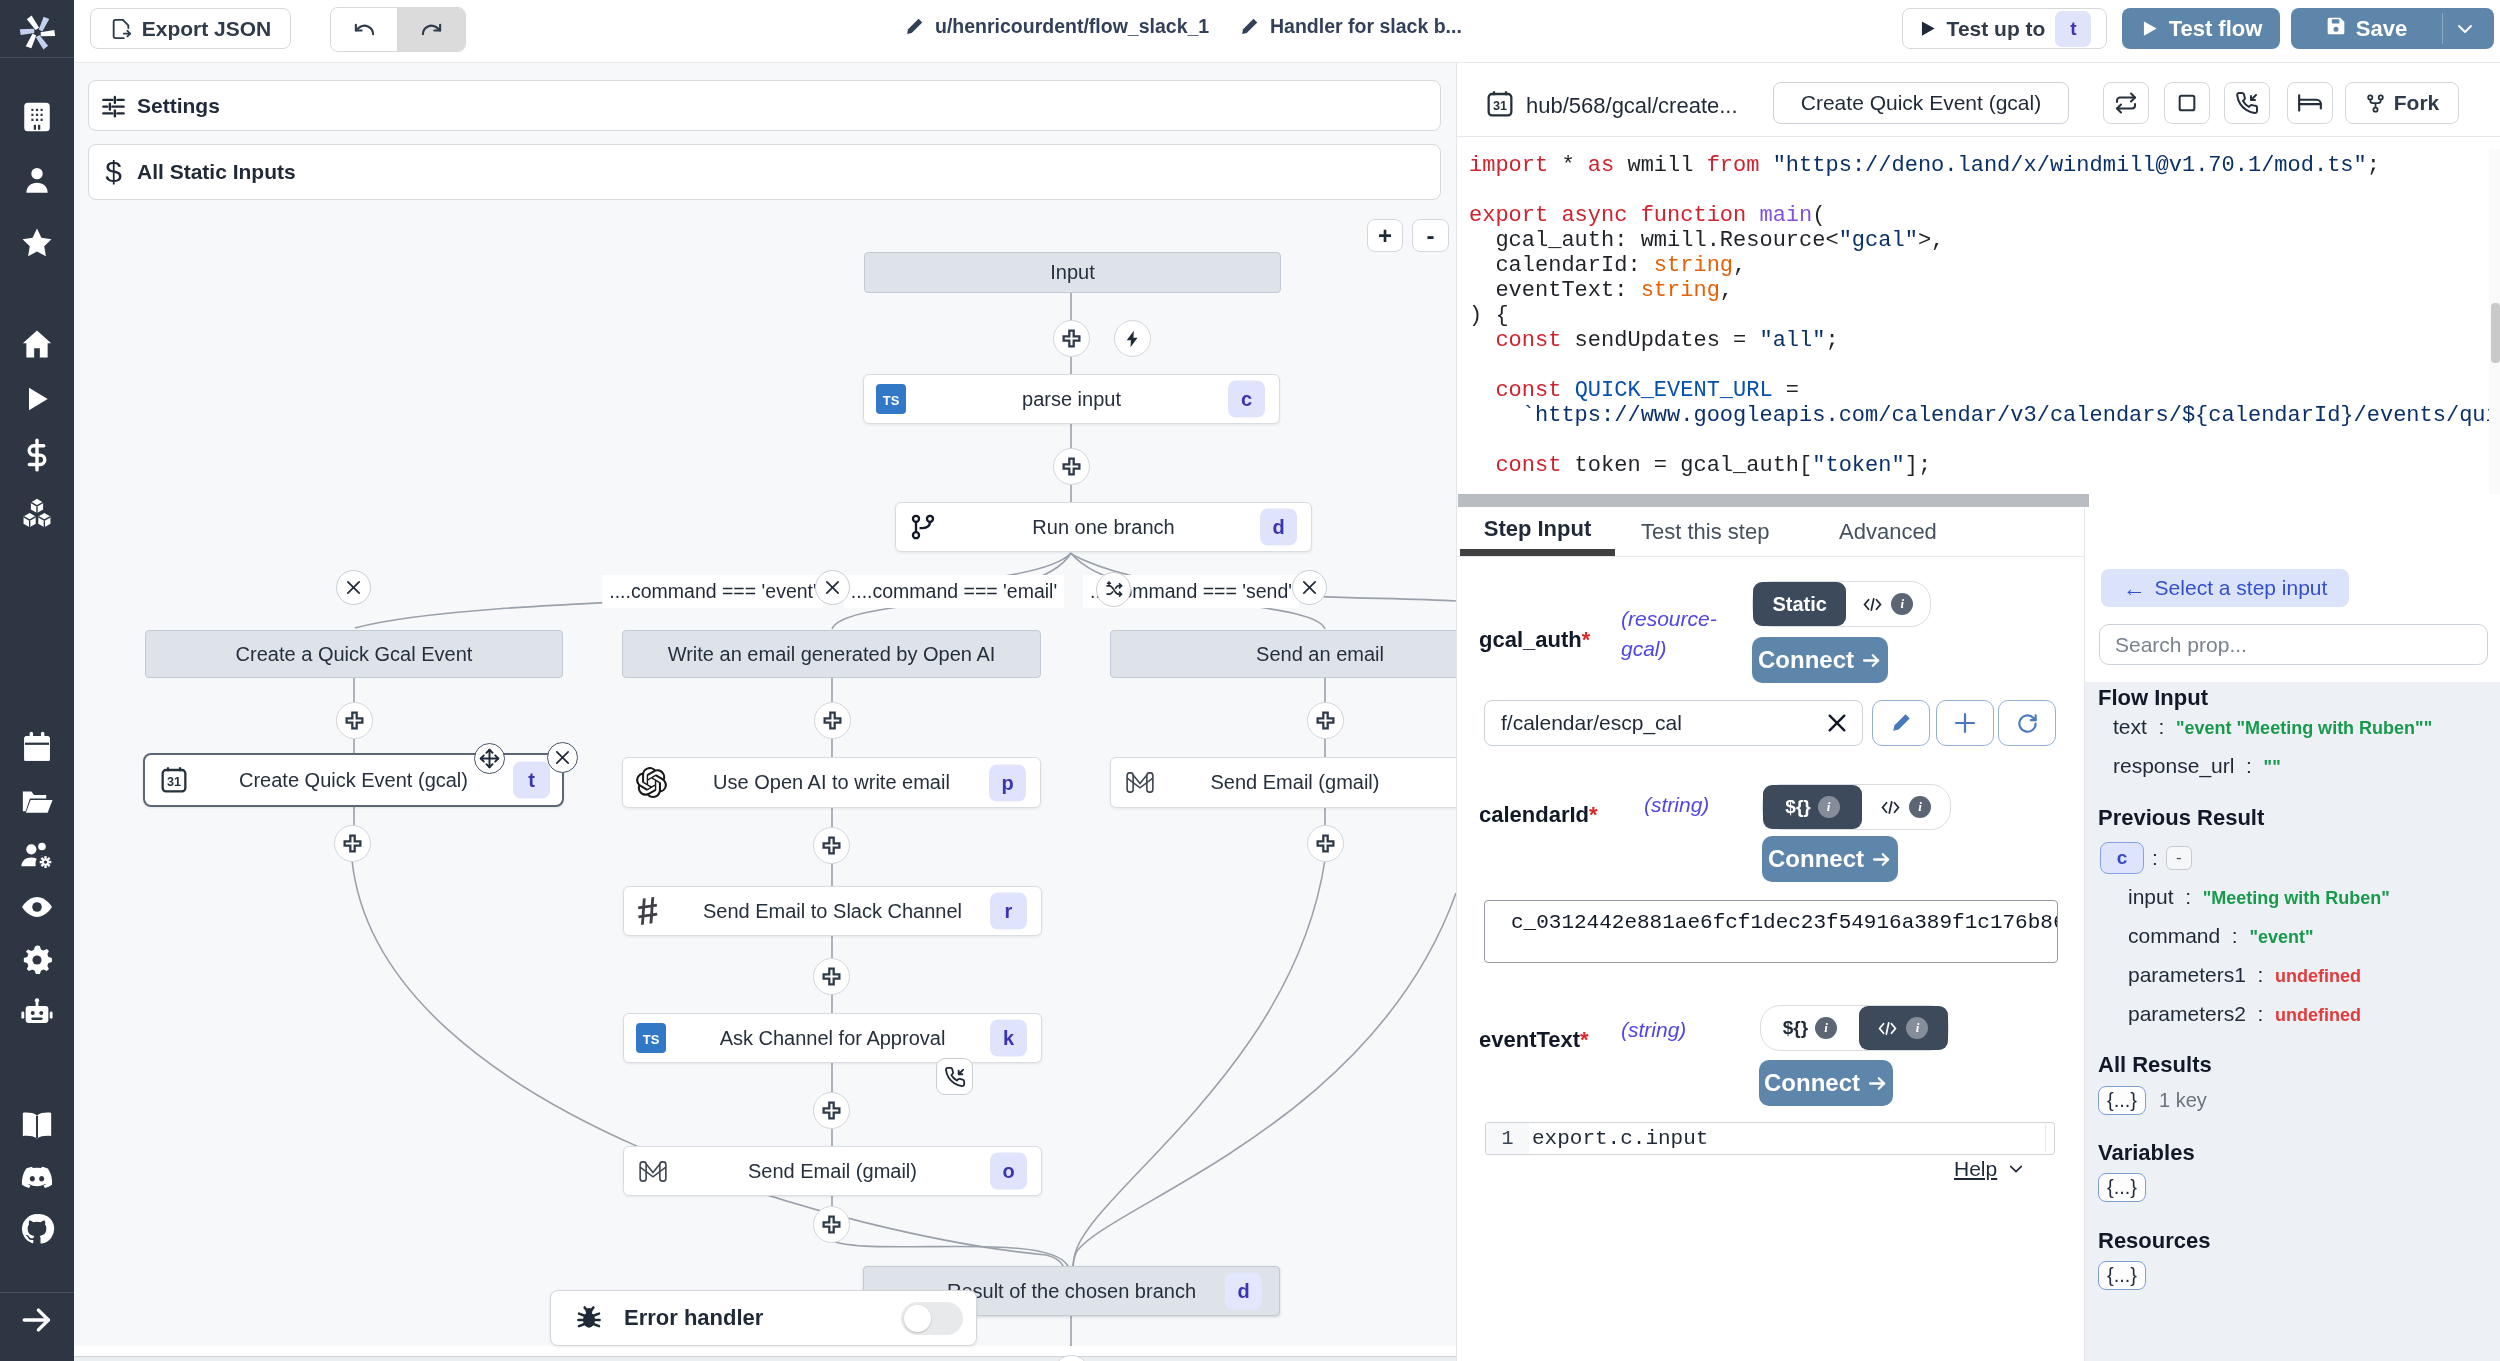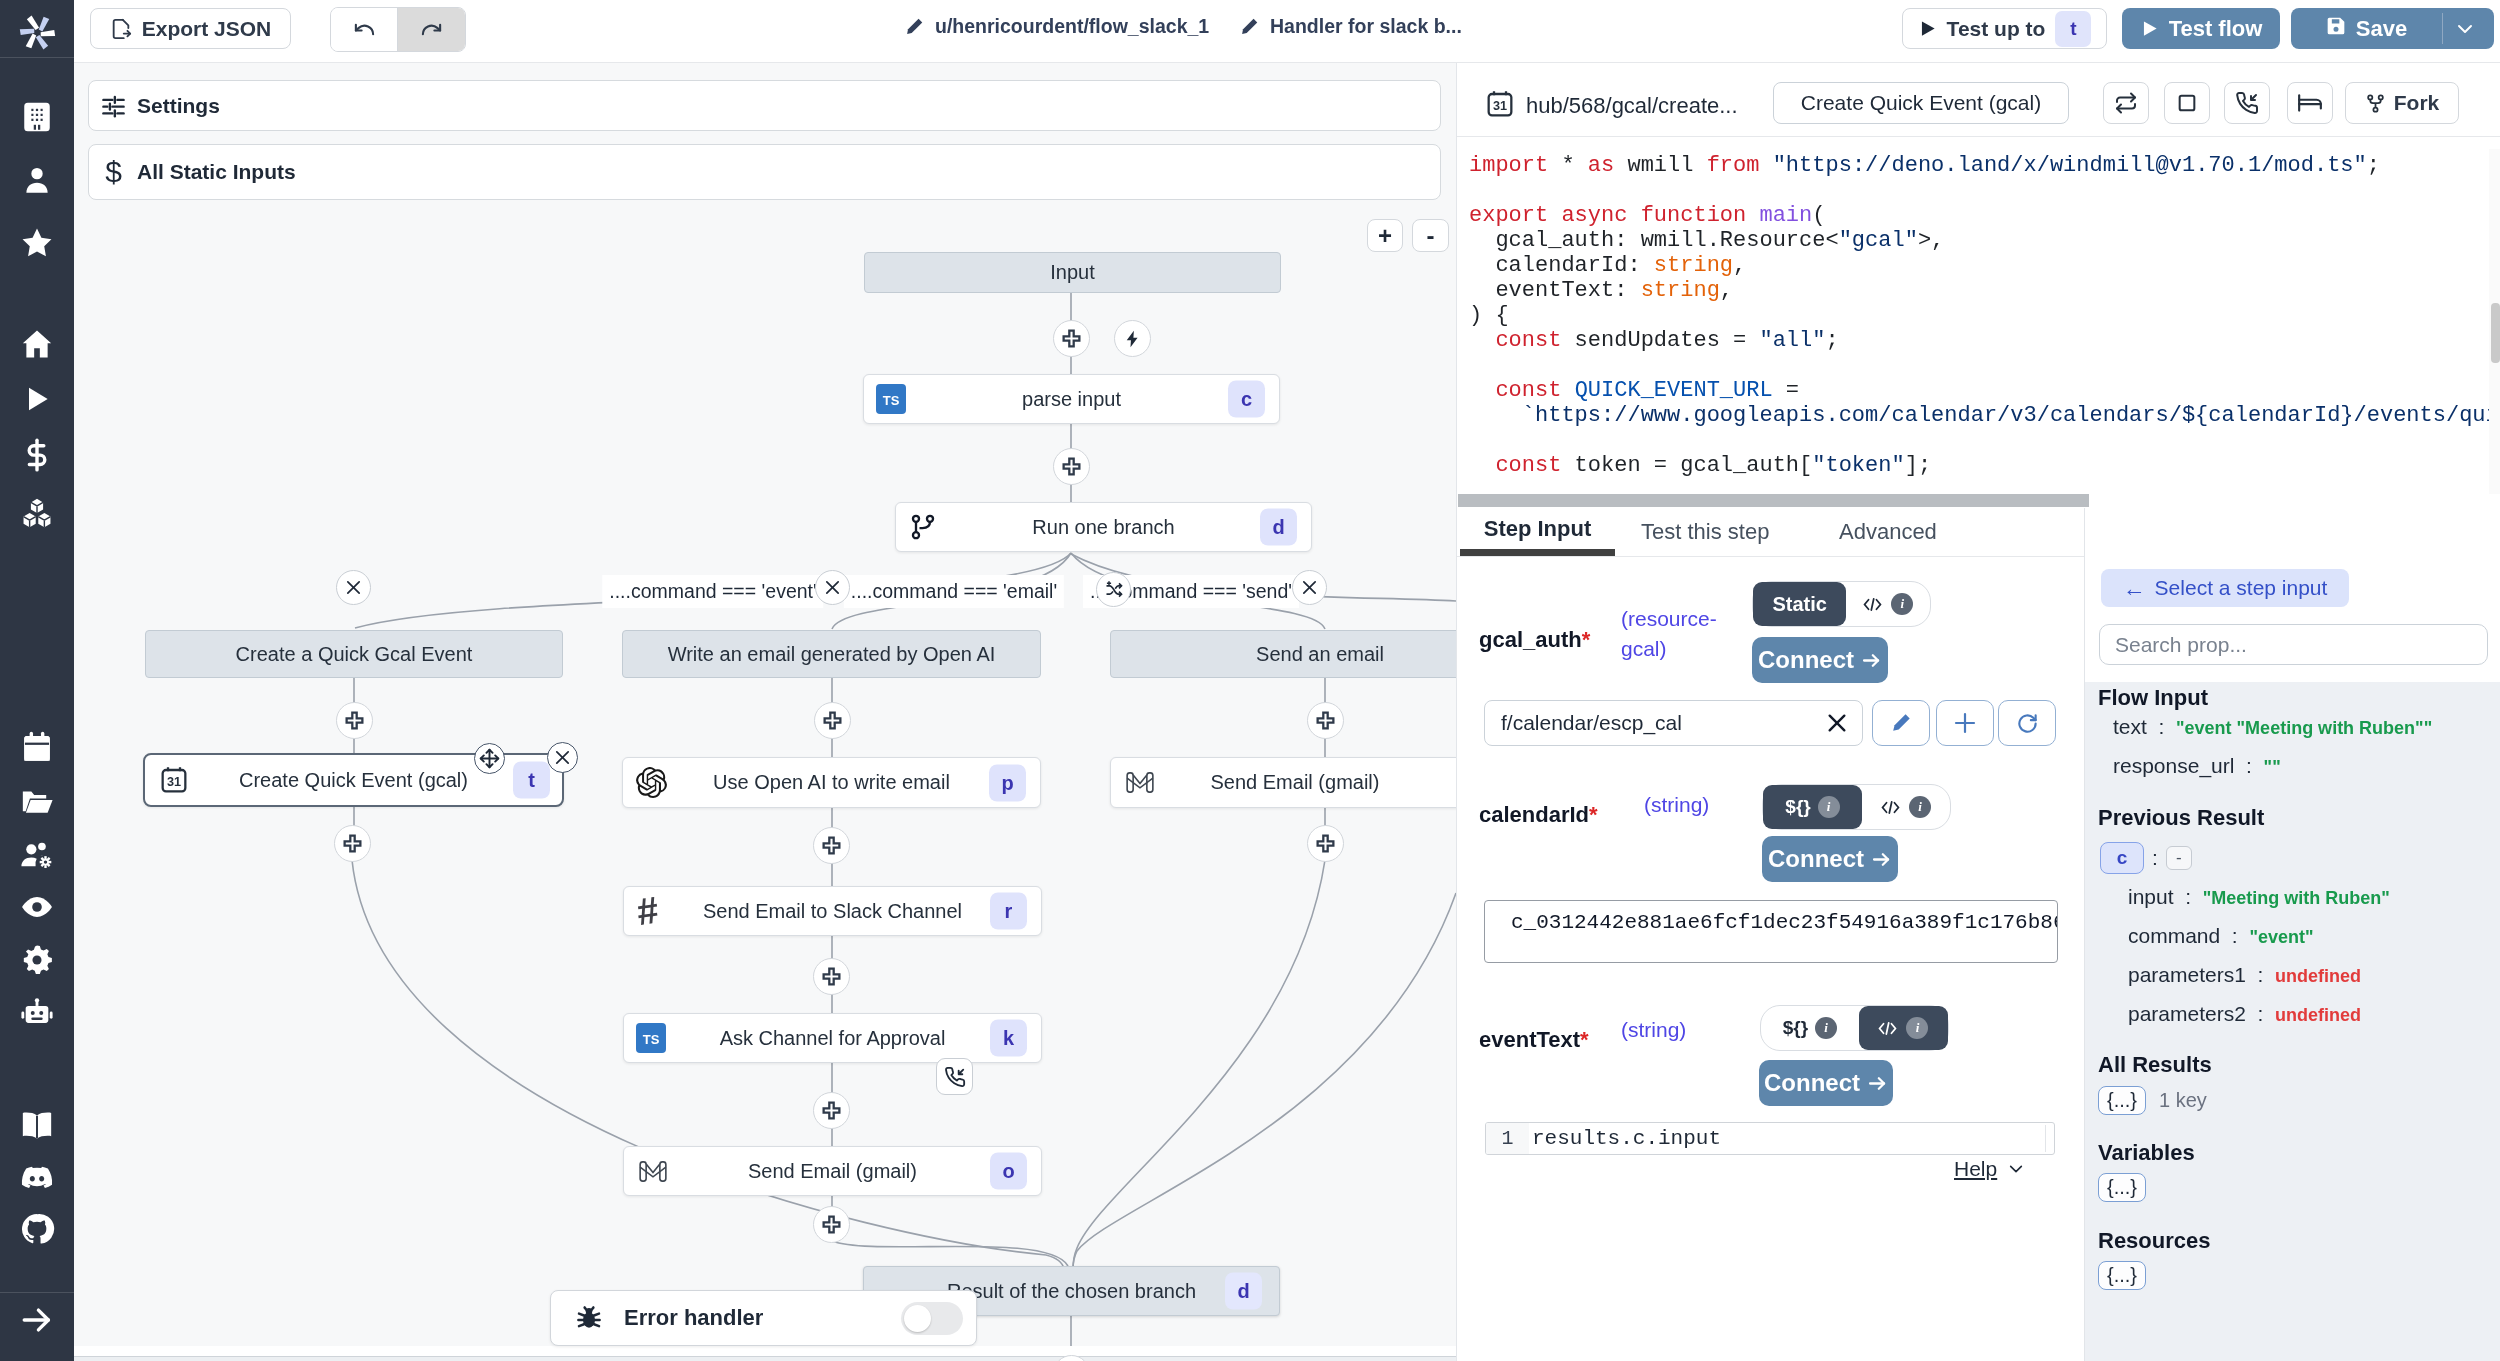--- a/index.html
+++ b/index.html
@@ -36,21 +36,21 @@
 #tabs { position:absolute; left:0; top:445px; width:627px; height:49px; border-bottom:1px solid #e6e8eb; }
 .tab { position:absolute; top:0; height:48px; font-size:22px; display:flex; align-items:center; color:#46515f; }
 .tab.active { color:#1f2937; font-weight:700; border-bottom:7px solid #404040; }
 
 .toggle2 { position:absolute; height:46px; border:1px solid #d9dde2; border-radius:20px; background:#fff; display:flex; }
 .toggle2 .seg { display:flex; align-items:center; justify-content:center; gap:9px; }
 .segdark { background:#3d4a5c; color:#fff; font-weight:700; border-radius:9px; }
 .connect { position:absolute; height:46px; background:#5e86ab; border-radius:10px; color:#fff; font-weight:700; font-size:24px; display:flex; align-items:center; justify-content:center; gap:7px; }
 .fieldlabel { position:absolute; font-size:22px; font-weight:700; color:#111827;margin-top:9px; }
 .fieldlabel .ast { color:#dc2626; }
-.fieldtype { position:absolute; font-size:21px; color:#4f46e5; }
+.fieldtype { position:absolute; font-size:21px; font-style:italic; color:#4f46e5; }
 .inputbox { position:absolute; border:1px solid #cbd2d9; border-radius:8px; background:#fff; display:flex; align-items:center; font-size:21px; color:#1f2937; }
 .sqbtn { position:absolute; width:58px; height:46px; border:1px solid #93b0d3; border-radius:10px; background:#fff; display:flex; align-items:center; justify-content:center; }
 .rval-g { font-size:18px; font-weight:700; color:#189a4d; }
 .rval-r { font-size:18px; font-weight:700; color:#e23b3b; }
 .rhead { font-size:22px; font-weight:700; color:#111827; }
 .curly { display:inline-flex; align-items:center; justify-content:center; border:1px solid #7b9fd4; border-radius:8px; background:#fdfdfe; font-size:20px; color:#1f2937; padding:2px 8px; }
 </style>
 </head>
 <body>
 <div id="app">
@@ -675,21 +675,21 @@
           </svg>
         <span style="width:22px;height:22px;border-radius:50%;background:#848d99;color:#fff;font-size:13px;font-weight:700;display:inline-flex;align-items:center;justify-content:center;font-style:italic;font-family:'Liberation Serif',serif;">i</span>
       </span>
     </div>
     <div class="connect" style="left:302px; top:997px; width:134px;">Connect <svg width="21" height="17" viewBox="0 0 24 18" fill="none" stroke="#fff" stroke-width="2.6" stroke-linecap="round" stroke-linejoin="round">
           <path d="M3.5 9h16"></path>
           <path d="M13.5 3l6 6-6 6"></path>
         </svg></div>
     <div class="abs" style="left:28px; top:1059px; width:570px; height:33px; background:#fff; border:1px solid #d0d4d9; border-radius:3px; display:flex; align-items:center; overflow:hidden;">
       <span style="width:43px; height:100%; background:#f7f8f9; display:flex; align-items:center; justify-content:center; font-family:'Liberation Mono',monospace; font-size:20px; color:#374151;">1</span>
-      <span style="margin-left:3px; font-family:'Liberation Mono',monospace; font-size:21px; color:#1f2937;">results.c.input</span>
+      <span style="margin-left:3px; font-family:'Liberation Mono',monospace; font-size:21px; color:#1f2937;">export.c.input</span>
       <span style="position:absolute; right:8px; top:2px; bottom:2px; width:1px; background:#e2e5e9;"></span>
     </div>
     <div class="abs" style="left:497px; top:1094px; display:flex; align-items:center; gap:10px; font-size:21px; color:#1f2937;">
       <span style="text-decoration:underline;">Help</span>
       <svg width="18" height="16" viewBox="0 0 24 24" fill="none" stroke="#1f2937" stroke-width="2.4" stroke-linecap="round" stroke-linejoin="round">
           <polyline points="4,8 12,16 20,8"></polyline>
         </svg>
     </div>
 
     <div class="abs" style="left:627px; top:445px; width:1px; height:853px; background:#e2e5e9;"></div>

